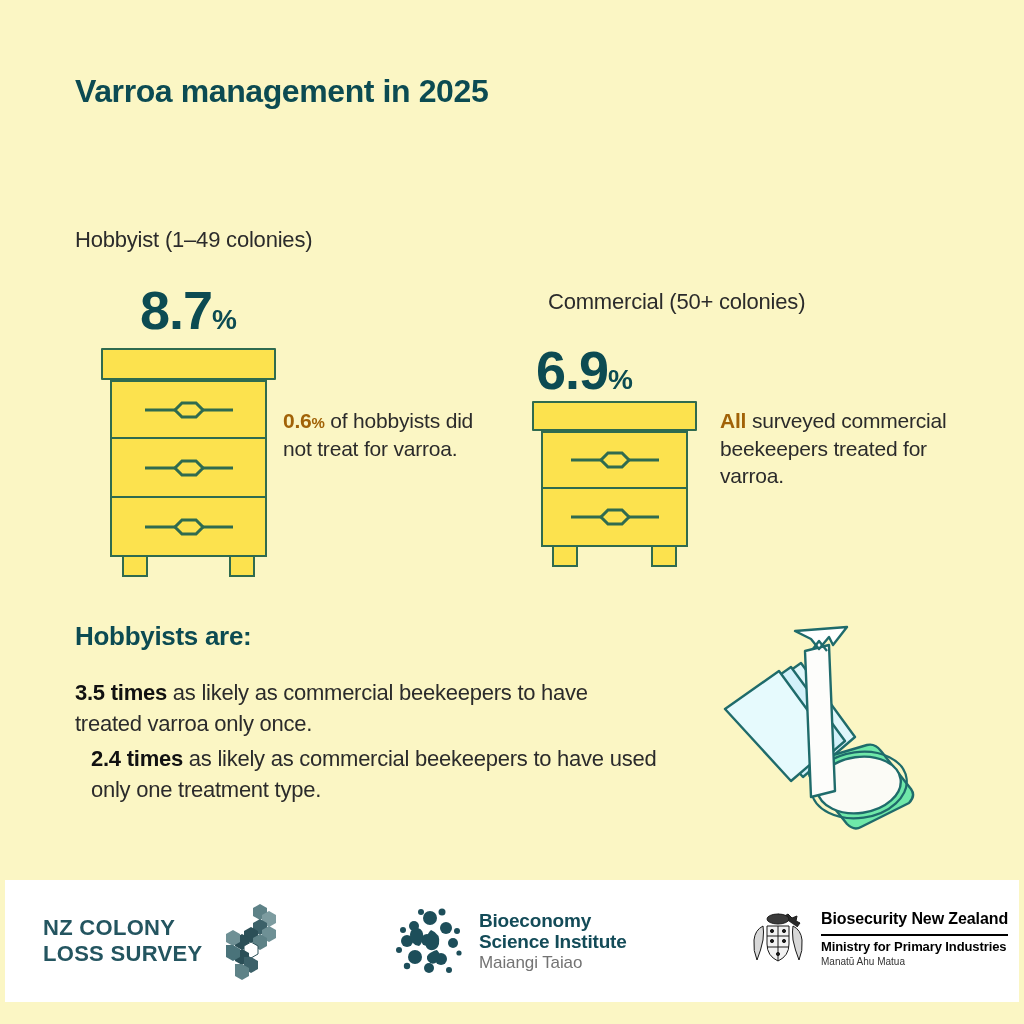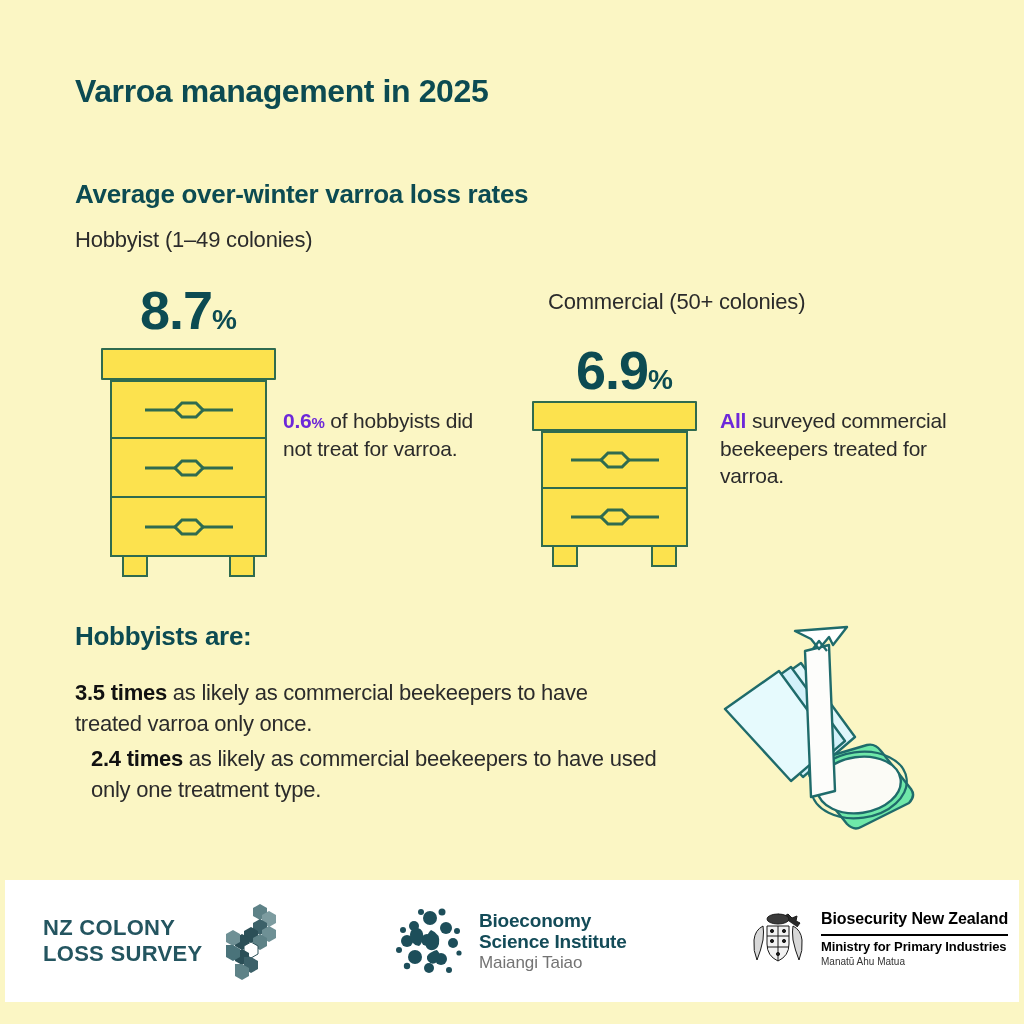--- a/index.html
+++ b/index.html
@@ -43,21 +43,21 @@
 
   
   .pct {
     position:absolute;
     color:#0C4B52; font-weight:700; letter-spacing:-1px;
     line-height:1;
   }
   .pct .num { font-size:54px; }
   .pct .sym { font-size:28px; font-weight:700; }
   .pct-hobby { left:135px; top:278px; }
-  .pct-comm  { left:571px; top:338px; }
+  .pct-comm  { left:531px; top:338px; }
 
   
   .hive { position:absolute; }
   .hive .lid {
     background:#FCE24E; border:2.5px solid #2F6B4F;
     border-radius:1px;
   }
   .hive .box {
     background:#FCE24E; border:2.5px solid #2F6B4F;
     border-top:none; position:relative;
@@ -75,21 +75,21 @@
     transform:translate(-50%,-50%);
     width:100px; height:24px;
   }
 
   
   .note {
     position:absolute;
     font-size:21px; line-height:1.32;
     color:#2B2B2B; letter-spacing:-0.2px;
   }
-  .note b { font-weight:700; color:#6d28d9; }
+  .note b { font-weight:700; color:#a16207; }
   .note .small-pct { font-size:15px; font-weight:700; }
   .note-hobby { left:278px; top:402px; width:200px; }
   .note-comm  { left:715px; top:402px; width:260px; }
 
   
   .hobby-head {
     position:absolute; left:70px; top:616px;
     font-size:26px; font-weight:700; color:#0C4B52; letter-spacing:-0.3px;
   }
   .fact {
@@ -146,21 +146,20 @@
   }
 </style>
 </head>
 <body>
 
 <div class="page">
  <div class="canvas">
 
   <div class="title">Varroa management in 2025</div>
 
-  <div class="section-head">Average over-winter varroa loss rates</div>
 
   <div class="sub-hobbyist">Hobbyist (1–49 colonies)</div>
 
   <div class="sub-commercial">Commercial (50+ colonies)</div>
 
   <div class="pct pct-hobby">
     <span class="num">8.7</span><span class="sym">%</span>
   </div>
 
   <div class="hive" style="left:96px; top:343px; width:175px;">

